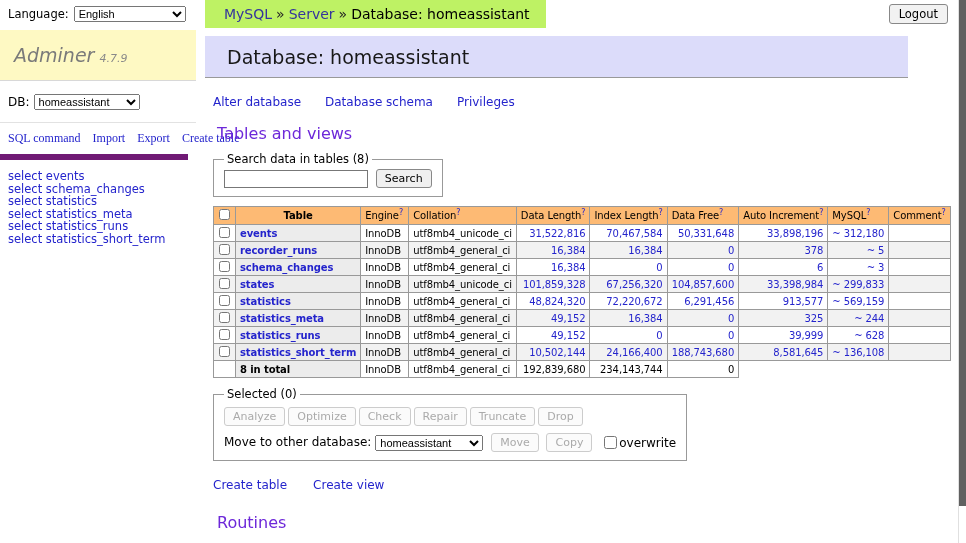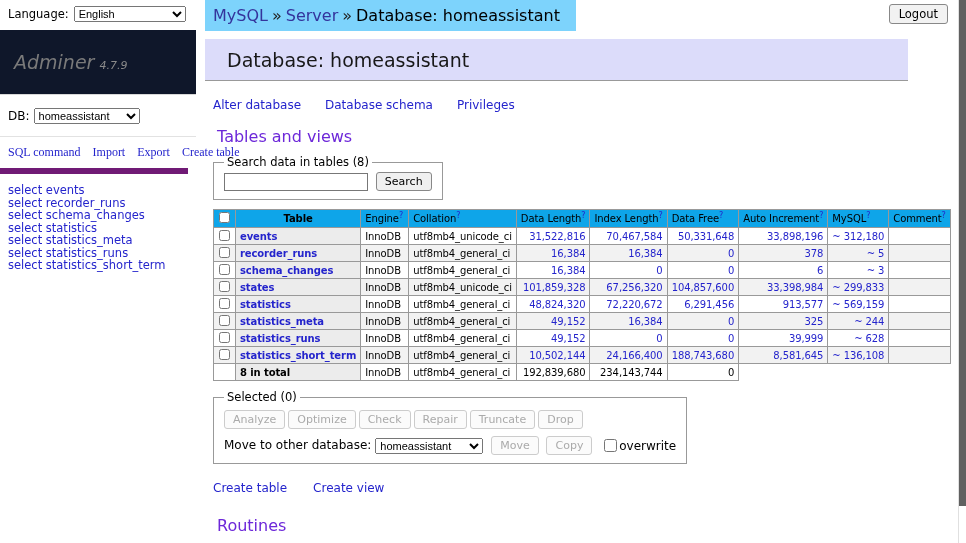--- a/index.html
+++ b/index.html
@@ -9,35 +9,35 @@
     background:#fff; color:#000;
     font-family:"DejaVu Sans","Liberation Sans",sans-serif; font-size:12px;
   }
   a { color:#2424cc; text-decoration:none; cursor:pointer; }
 
   
   #sidebar { position:absolute; left:0; top:0; width:196px; }
   .lang-row { padding:6px 0 0 8px; font-size:11.5px; white-space:nowrap; }
   .lang-row select { width:112px; margin-left:5px; font-size:11px; }
   h1.logo {
-    margin:8px 0 0; background:#0f172a; border-bottom:1px solid #d8d8d8;
-    padding:21px 14px; font-weight:normal; font-size:19px; color:#7a7a7a;
+    margin:8px 0 0; background:#fef9c3; border-bottom:1px solid #d8d8d8;
+    padding:14px 14px; font-weight:normal; font-size:19px; color:#7a7a7a;
     font-style:italic;
   }
   h1.logo .version { font-size:11px; margin-left:5px; color:#8a8a8a; }
   .db-row { padding:13px 0 12px 8px; border-bottom:1px solid #e2e2e2; font-size:12px; }
   .db-row select { width:106px; margin-left:4px; font-size:11px; }
   .menu-actions { padding:8px 8px 9px; border-bottom:6px solid #701a75; line-height:1.2; width:188px;font-family:Liberation Serif, serif; }
   .menu-actions a { margin-right:12px; white-space:nowrap; }
   ul.table-list { list-style:none; margin:10px 0 0; padding:0 8px; font-size:11.5px; line-height:12.5px; }
   ul.table-list li { margin:0; padding:0; }
 
   
   #content { position:absolute; left:205px; top:0; width:752px; }
-  .breadcrumb { display:inline-block; background:#7dd3fc; padding:6px 16px 6px 8px; font-size:16px; }
+  .breadcrumb { display:inline-block; background:#bef264; padding:6px 16px 6px 19px; font-size:14px; }
   .breadcrumb a { color:#34349c; }
   .breadcrumb .sep { color:#222; margin:0 4px; }
   .logout-btn {
     position:absolute; top:4px; right:18px;
     font-family:inherit; font-size:11.5px; padding:2px 9px;
     background:#f2f2f2; border:1px solid #888; border-radius:3px; color:#000;
   }
   h2.page-title {
     margin:8px 49px 0 0; background:#dcdcfa; border-bottom:1px solid #999;
     padding:10px 0 9px 22px; font-size:19px; font-weight:normal; color:#181818;
@@ -59,21 +59,21 @@
   table.db-tables {
     border-collapse:collapse; table-layout:fixed; margin:9px 0 0 8px;
     font-size:10px; letter-spacing:-0.1px;
     border-top:1px solid #999; border-left:1px solid #999;
   }
   .db-tables td, .db-tables th {
     border-right:1px solid #999; border-bottom:1px solid #999;
     padding:2px 4px; white-space:nowrap; overflow:hidden;
     text-align:left; font-weight:normal; height:17px;
   }
-  .db-tables thead td, .db-tables thead th { background:#0ea5e9; padding:3px 4px; }
+  .db-tables thead td, .db-tables thead th { background:#fdba74; padding:3px 4px; }
   .db-tables thead th { text-align:center; font-weight:bold; }
   .db-tables tbody th { background:#ececec; }
   .db-tables tbody tr:nth-child(even) td { background:#f2f2f2; }
   .db-tables tfoot th { background:#ececec; font-weight:bold; }
   .db-tables .ck { text-align:center; padding:1px 2px; }
   .db-tables .ck input { margin:0; width:11px; height:11px; }
   .db-tables .num { text-align:right; }
   .db-tables tbody th a { font-weight:bold; }
   sup.help { font-size:8px; line-height:0; }
 
@@ -104,21 +104,20 @@
   </div>
   <h1 class="logo"><span>Adminer</span><span class="version">4.7.9</span></h1>
   <div class="db-row">
     <span>DB:</span><select><option>homeassistant</option></select>
   </div>
   <div class="menu-actions">
     <a>SQL command</a><a>Import</a><a>Export</a><a>Create table</a>
   </div>
   <ul class="table-list">
       <li><a>select events</a></li>
-      <li><a>select recorder_runs</a></li>
       <li><a>select schema_changes</a></li>
       <li><a>select statistics</a></li>
       <li><a>select statistics_meta</a></li>
       <li><a>select statistics_runs</a></li>
       <li><a>select statistics_short_term</a></li>
     </ul>
 
 </div>
 
 <div id="content">

